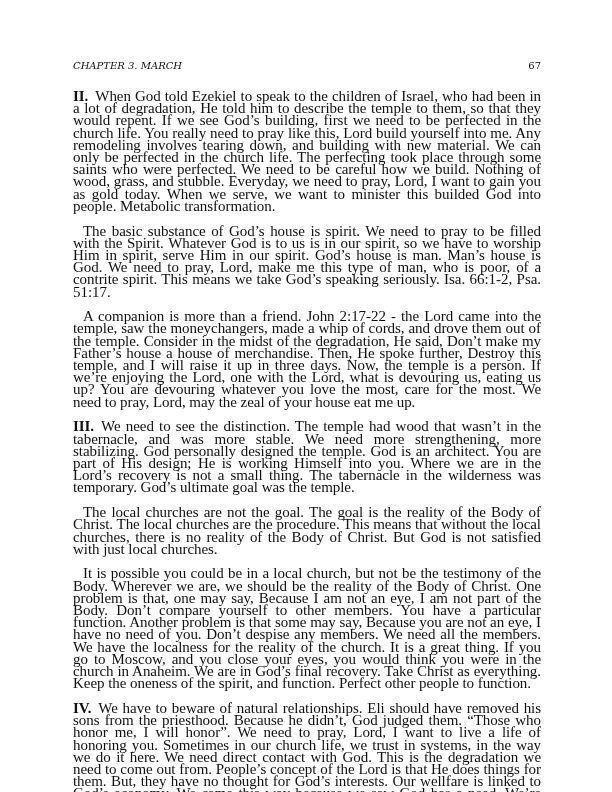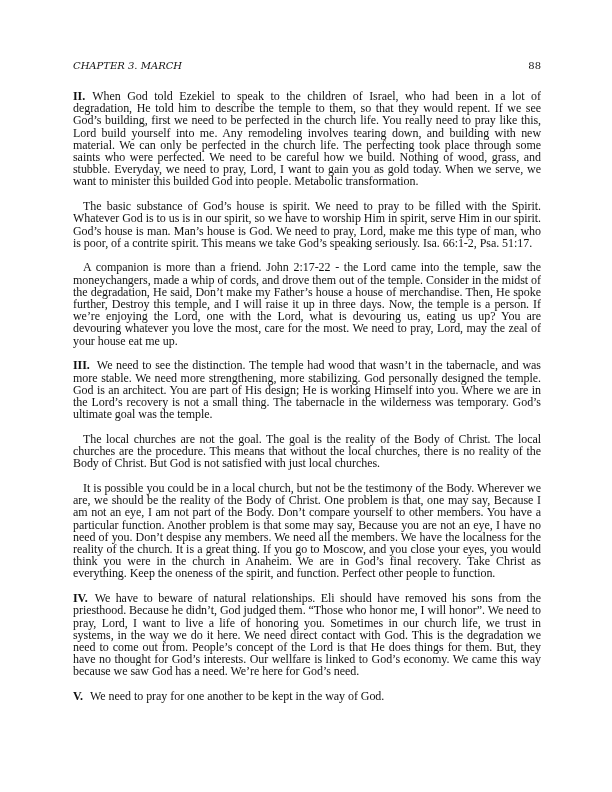--- a/index.html
+++ b/index.html
@@ -9,34 +9,34 @@
     font-family: "DejaVu Serif", "Liberation Serif", serif;
     color: #111111;
   }
   .header {
     display: flex; justify-content: space-between; align-items: baseline;
     font-size: 10px; height: 14px; margin-bottom: 16px;
   }
   .header .chapter { font-style: italic; }
   .para {
     font-family: "Liberation Serif", "DejaVu Serif", serif;
-    font-size: 12px; line-height: 12.2px;
+    font-size: 15px; line-height: 12.2px;
     text-align: justify; margin: 0 0 12.5px 0;
     letter-spacing: -0.05px;
   }
   .para.indent { text-indent: 10px; }
   .para .num { font-weight: bold; margin-right: 7px; }
 </style>
 </head>
 <body>
 
 <div class="page">
   <div class="header">
     <span class="chapter">CHAPTER 3.  MARCH</span>
-    <span class="pnum">88</span>
+    <span class="pnum">67</span>
   </div>
 
   <p class="para"><span class="num">II.</span><span>When God told Ezekiel to speak to the children of Israel, who had been in a lot of degradation, He told him to describe the temple to them, so that they would repent. If we see God’s building, first we need to be perfected in the church life. You really need to pray like this, Lord build yourself into me. Any remodeling involves tearing down, and building with new material. We can only be perfected in the church life. The perfecting took place through some saints who were perfected. We need to be careful how we build. Nothing of wood, grass, and stubble. Everyday, we need to pray, Lord, I want to gain you as gold today. When we serve, we want to minister this builded God into people. Metabolic transformation.</span></p>
 
   <p class="para indent"><span>The basic substance of God’s house is spirit. We need to pray to be filled with the Spirit. Whatever God is to us is in our spirit, so we have to worship Him in spirit, serve Him in our spirit. God’s house is man. Man’s house is God. We need to pray, Lord, make me this type of man, who is poor, of a contrite spirit. This means we take God’s speaking seriously. Isa. 66:1-2, Psa. 51:17.</span></p>
 
   <p class="para indent"><span>A companion is more than a friend. John 2:17-22 - the Lord came into the temple, saw the moneychangers, made a whip of cords, and drove them out of the temple. Consider in the midst of the degradation, He said, Don’t make my Father’s house a house of merchandise. Then, He spoke further, Destroy this temple, and I will raise it up in three days. Now, the temple is a person. If we’re enjoying the Lord, one with the Lord, what is devouring us, eating us up? You are devouring whatever you love the most, care for the most. We need to pray, Lord, may the zeal of your house eat me up.</span></p>
 
   <p class="para"><span class="num">III.</span><span>We need to see the distinction. The temple had wood that wasn’t in the tabernacle, and was more stable. We need more strengthening, more stabilizing. God personally designed the temple. God is an architect. You are part of His design; He is working Himself into you. Where we are in the Lord’s recovery is not a small thing. The tabernacle in the wilderness was temporary. God’s ultimate goal was the temple.</span></p>
 

